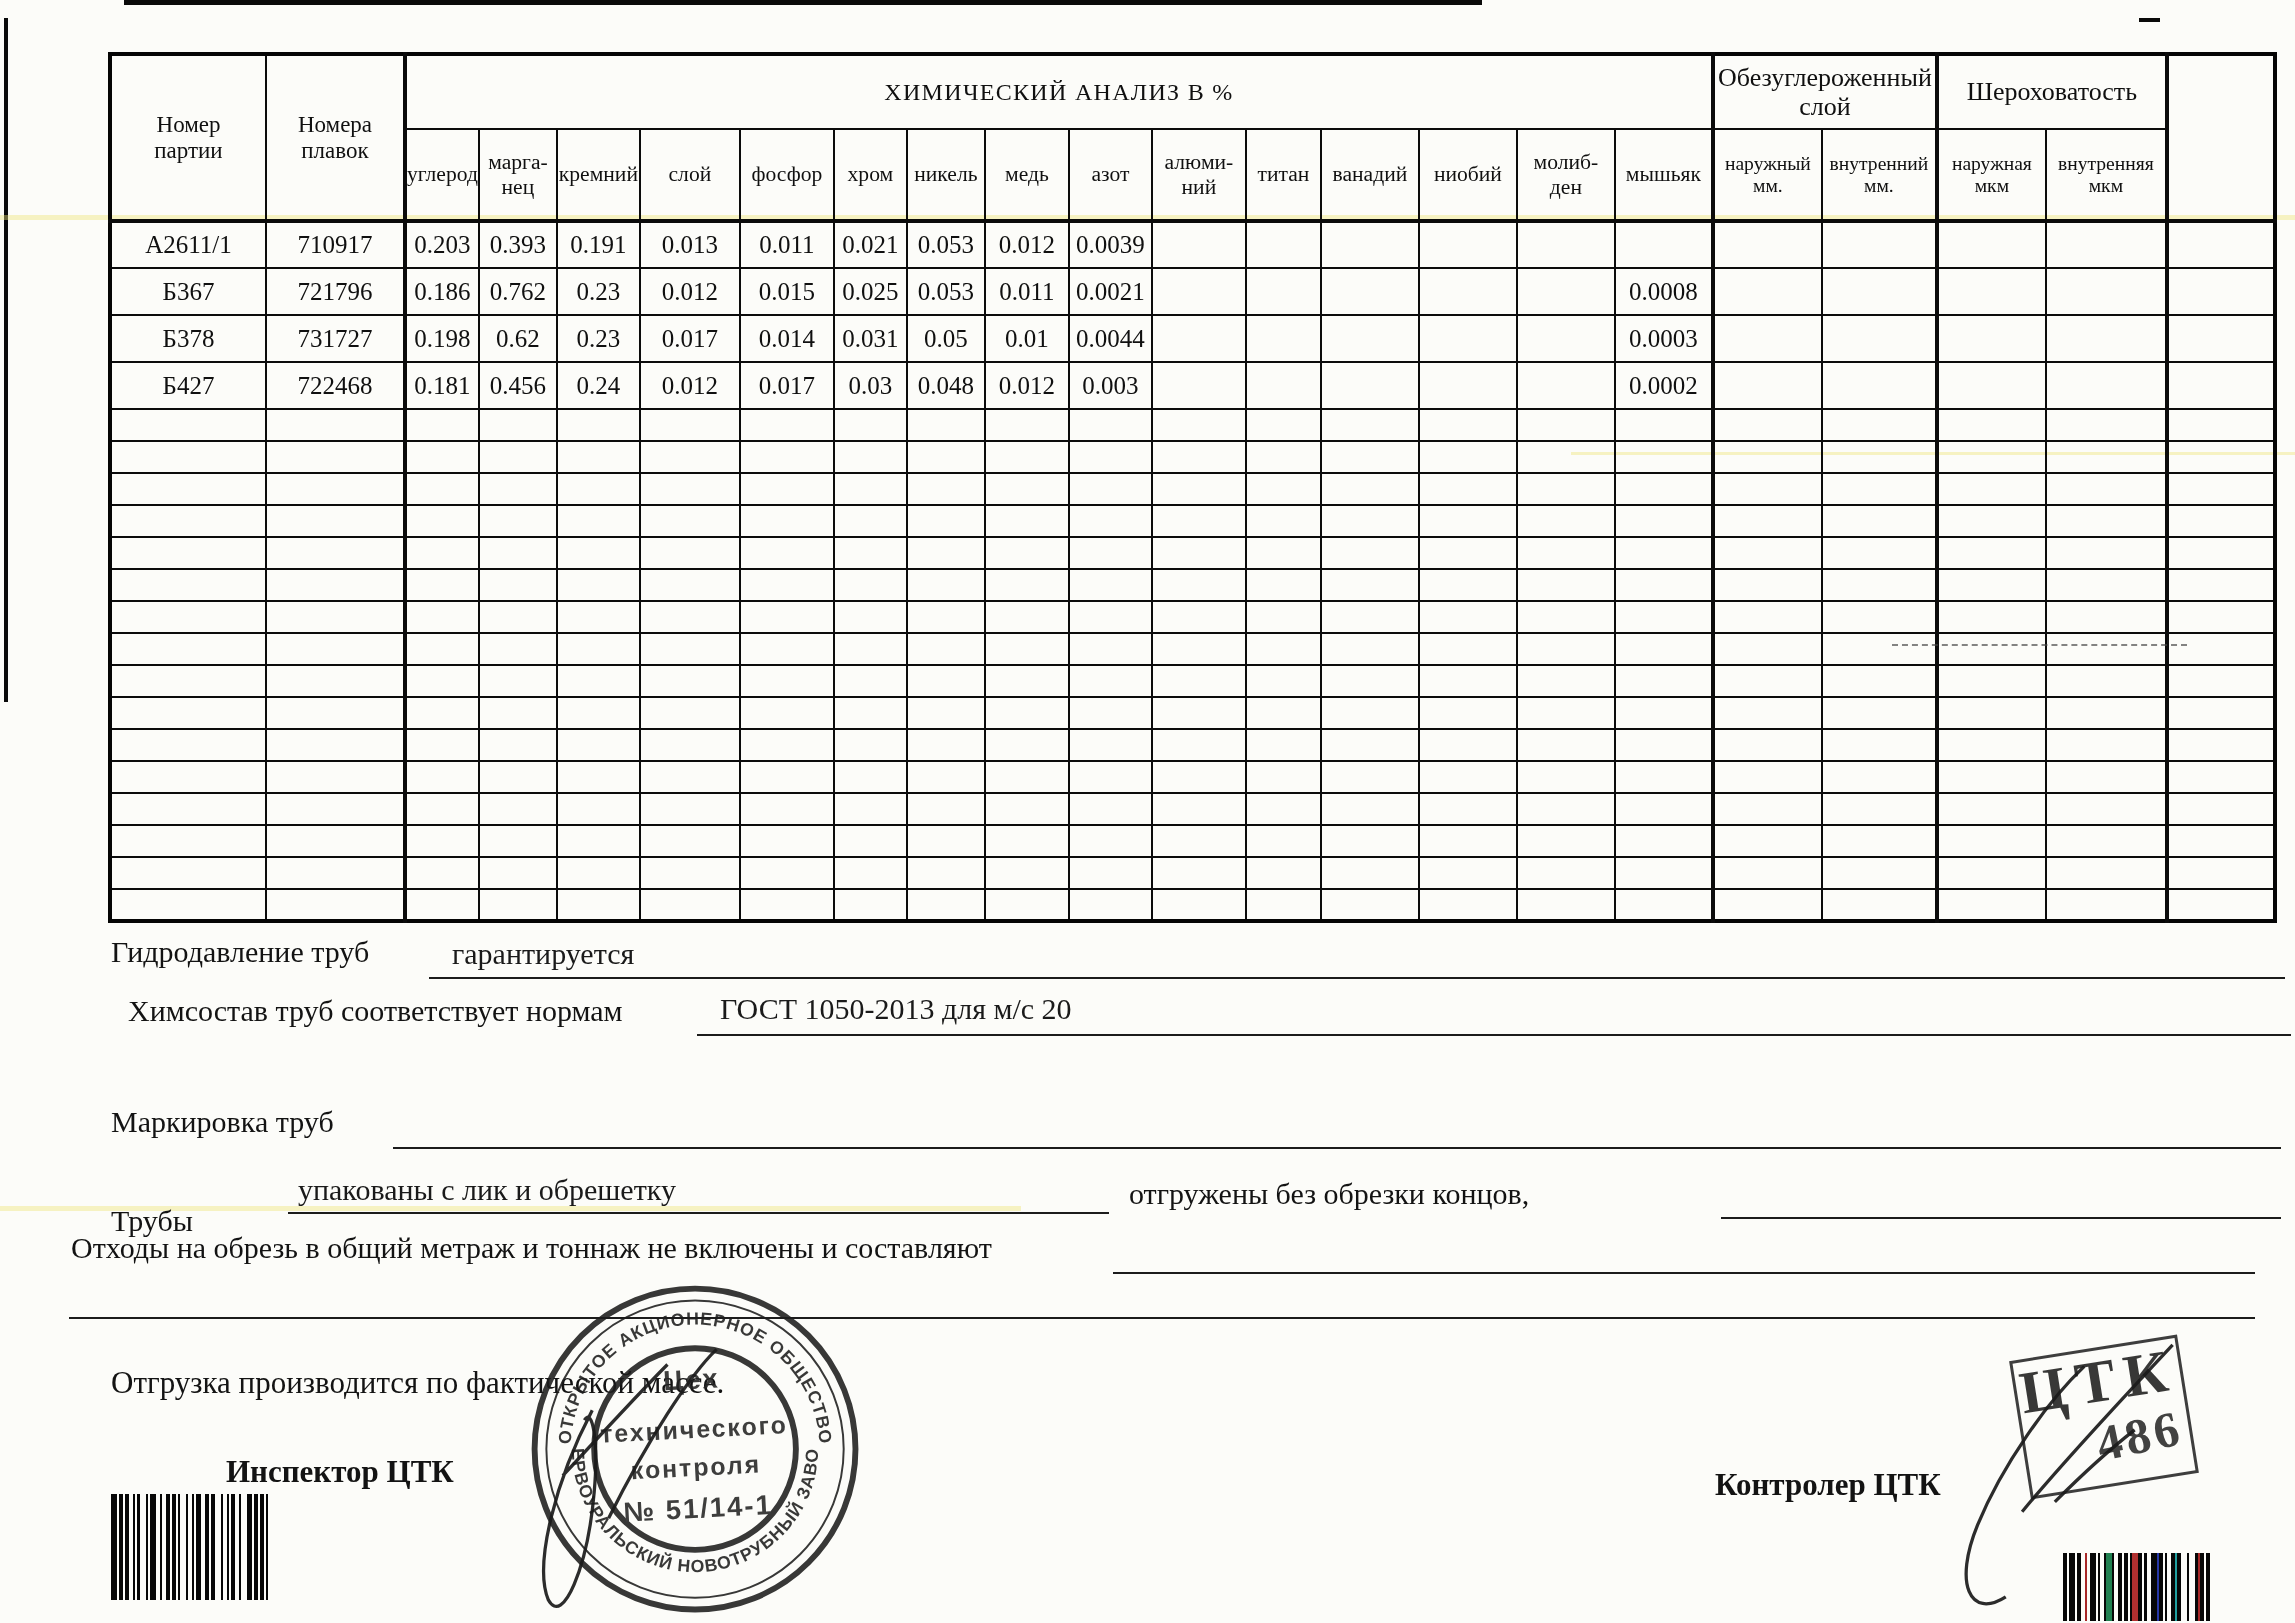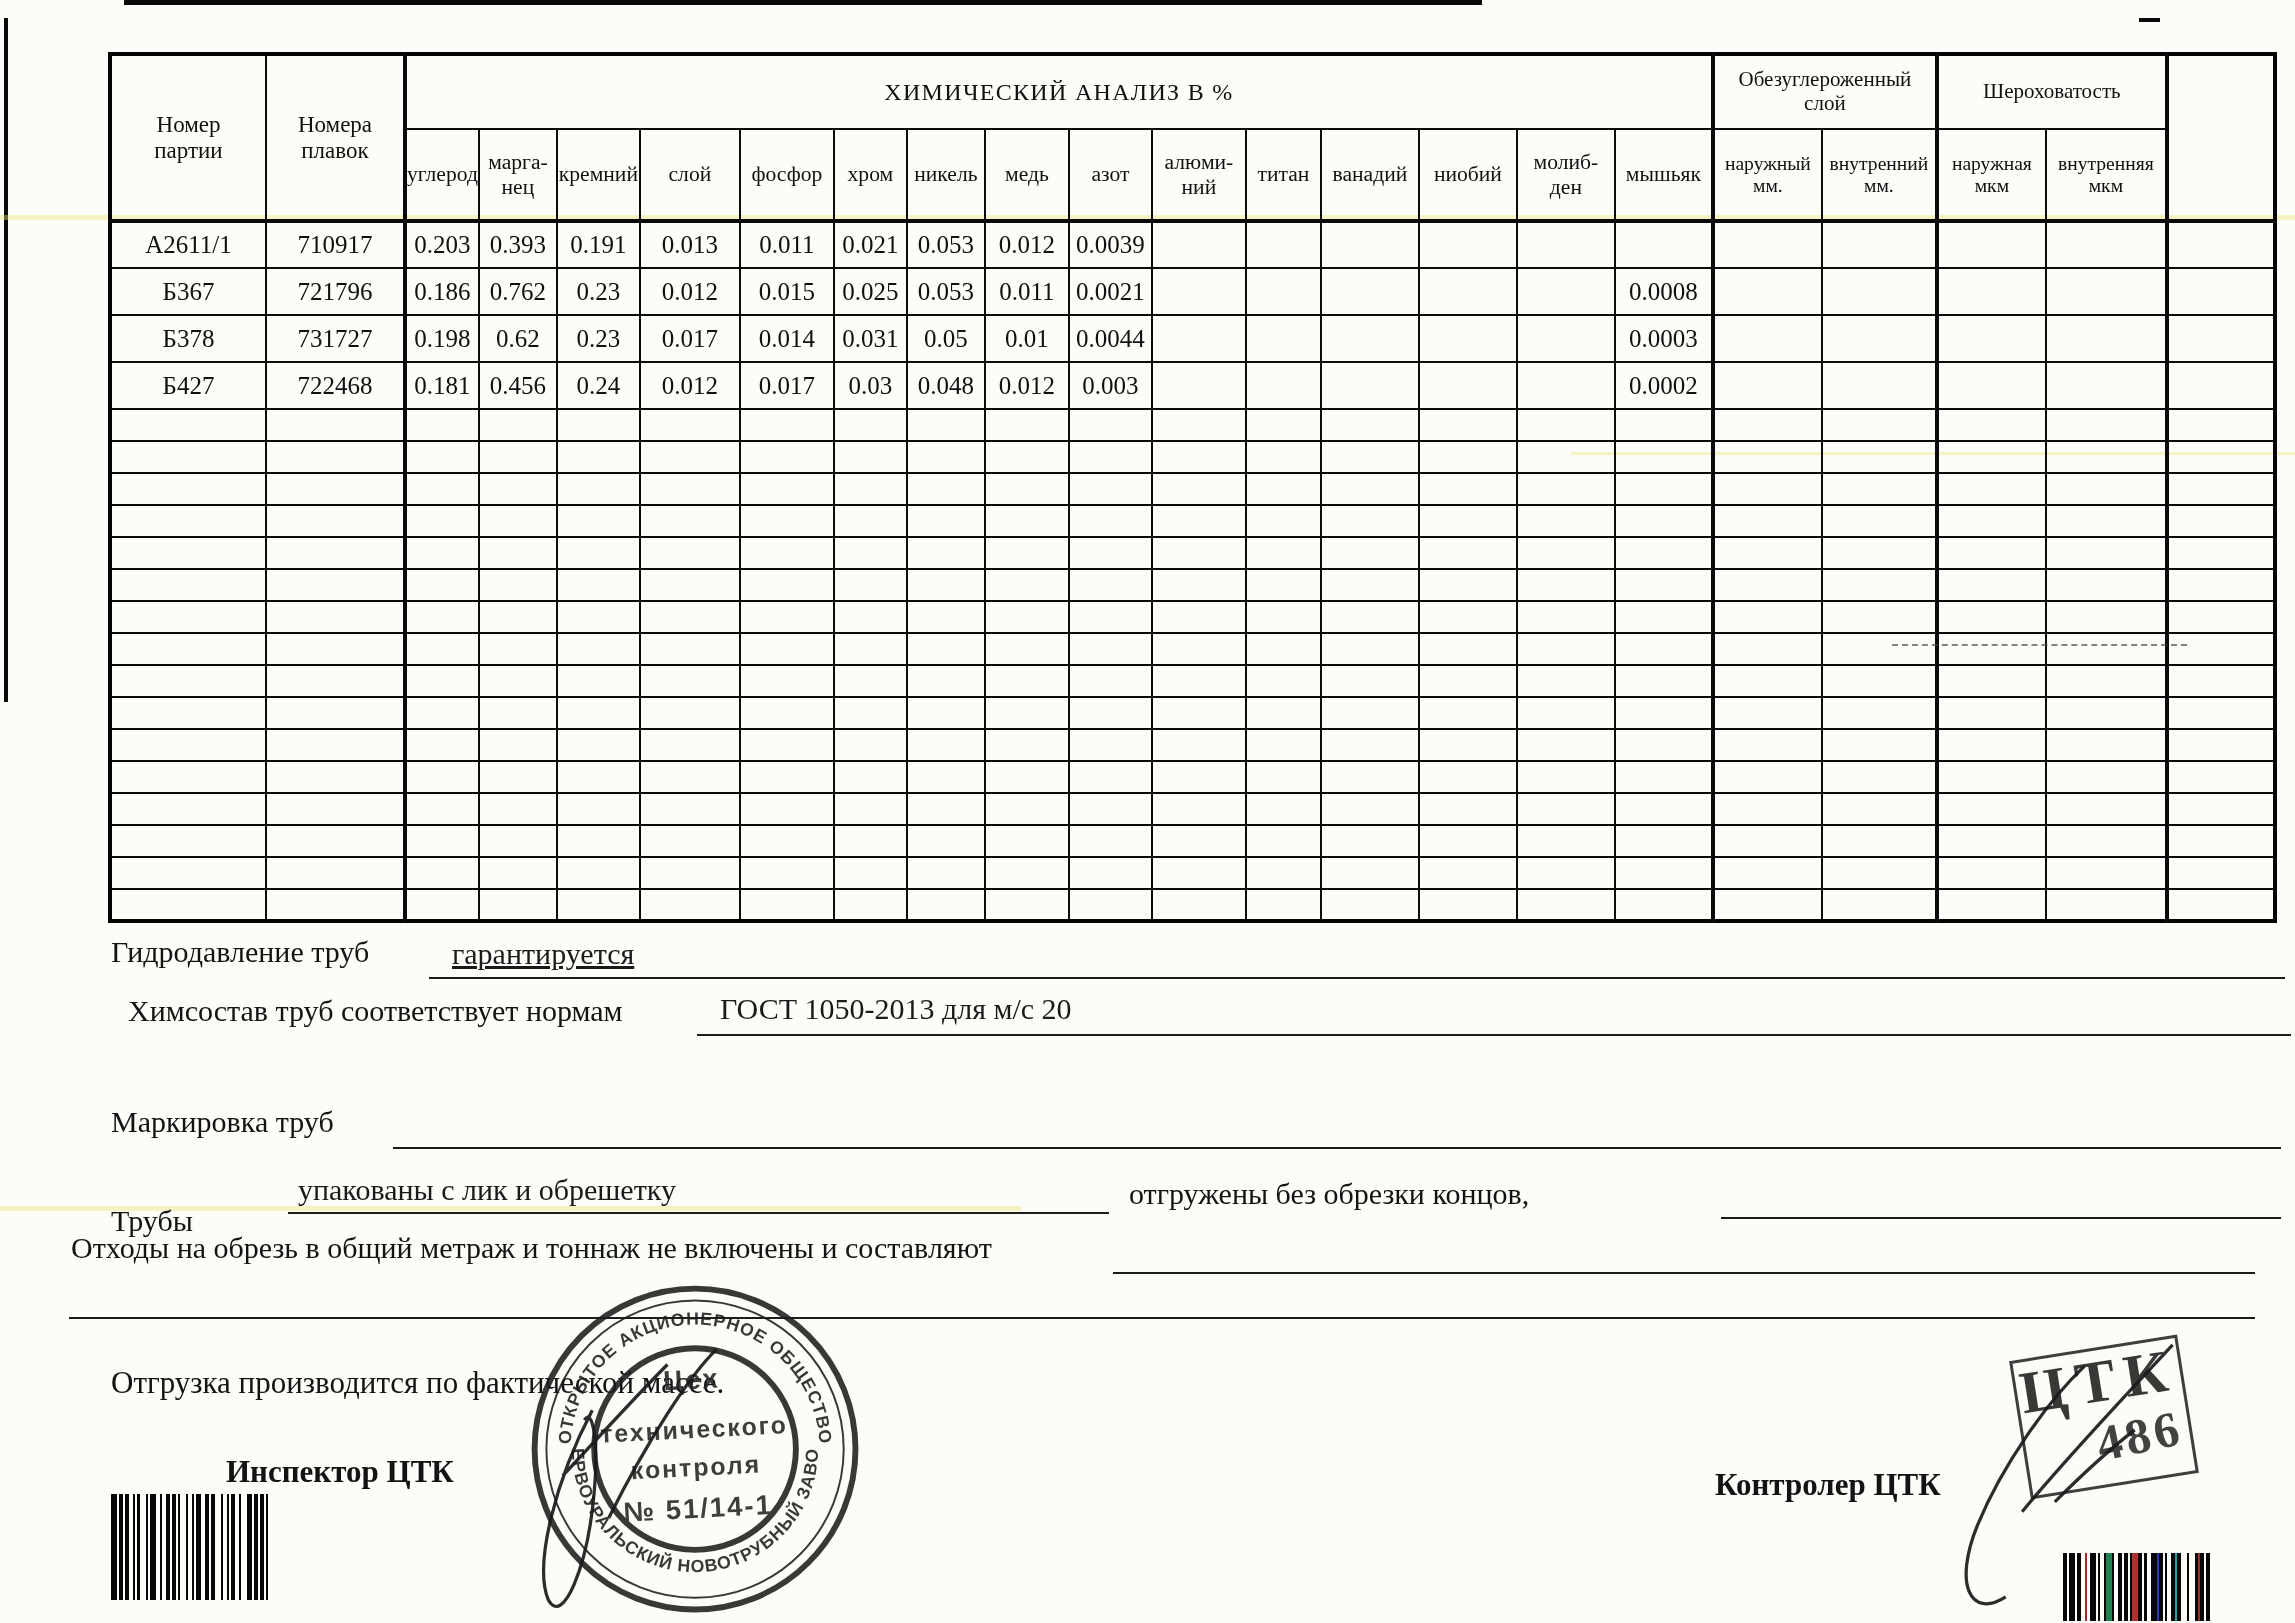--- a/index.html
+++ b/index.html
@@ -23,21 +23,21 @@
     padding:0;margin:0;text-align:center;vertical-align:middle;
     overflow:hidden;white-space:pre-line;
     font-weight:normal;color:#101010;
   }
   #cert-table .bl{border-left-width:4.6px;}
   #cert-table thead .r1{height:75px;}
   #cert-table thead .r2{height:92px;}
   #cert-table thead th{font-size:21.6px;line-height:1.12;}
   #cert-table th.big-head{font-size:23px;}
   #cert-table th.chem-title{font-size:24px;letter-spacing:1.3px;}
-  #cert-table th.sec-title{font-size:21px;}
+  #cert-table th.sec-title{font-size:26px;}
   #cert-table th.sub{font-size:19.6px;}
   #cert-table tbody tr.data-row{height:47px;}
   #cert-table tbody tr.data-row td{font-size:25px;}
   #cert-table tbody tr.empty-row{height:32px;}
   #cert-table tbody tr.data-row:first-child td{border-top-width:4.6px;}
   
   .ftext{position:absolute;font-size:30px;white-space:nowrap;color:#131313;}
   .fvalue{position:absolute;font-size:30px;white-space:nowrap;color:#1a1a1a;}
   .fbold{font-weight:bold;font-size:31px;}
   .rule{position:absolute;height:0;border-top:2.6px solid #1c1c1c;}
@@ -625,21 +625,21 @@
         <td class="bl"></td>
         <td></td>
         <td class="bl"></td>
       </tr>
     </tbody>
 </table>
 
 <div class="rule-dashed" style="left:1892px;top:644px;width:295px;"></div>
 
 <div class="ftext" style="left:111px;top:935px;">Гидродавление труб</div>
-<div class="fvalue" style="left:452px;top:937px;text-decoration:underline;">гарантируется</div>
+<div class="fvalue" style="left:452px;top:937px;">гарантируется</div>
 <div class="rule" style="left:429px;top:977px;width:1856px;"></div>
 
 <div class="ftext" style="left:128px;top:994px;">Химсостав труб соответствует нормам</div>
 <div class="fvalue" style="left:720px;top:992px;">ГОСТ 1050-2013 для м/с 20</div>
 <div class="rule" style="left:697px;top:1034px;width:1594px;"></div>
 
 <div class="ftext" style="left:111px;top:1105px;">Маркировка труб</div>
 <div class="rule" style="left:393px;top:1147px;width:1888px;"></div>
 
 <div class="ftext" style="left:111px;top:1204px;">Трубы</div>

